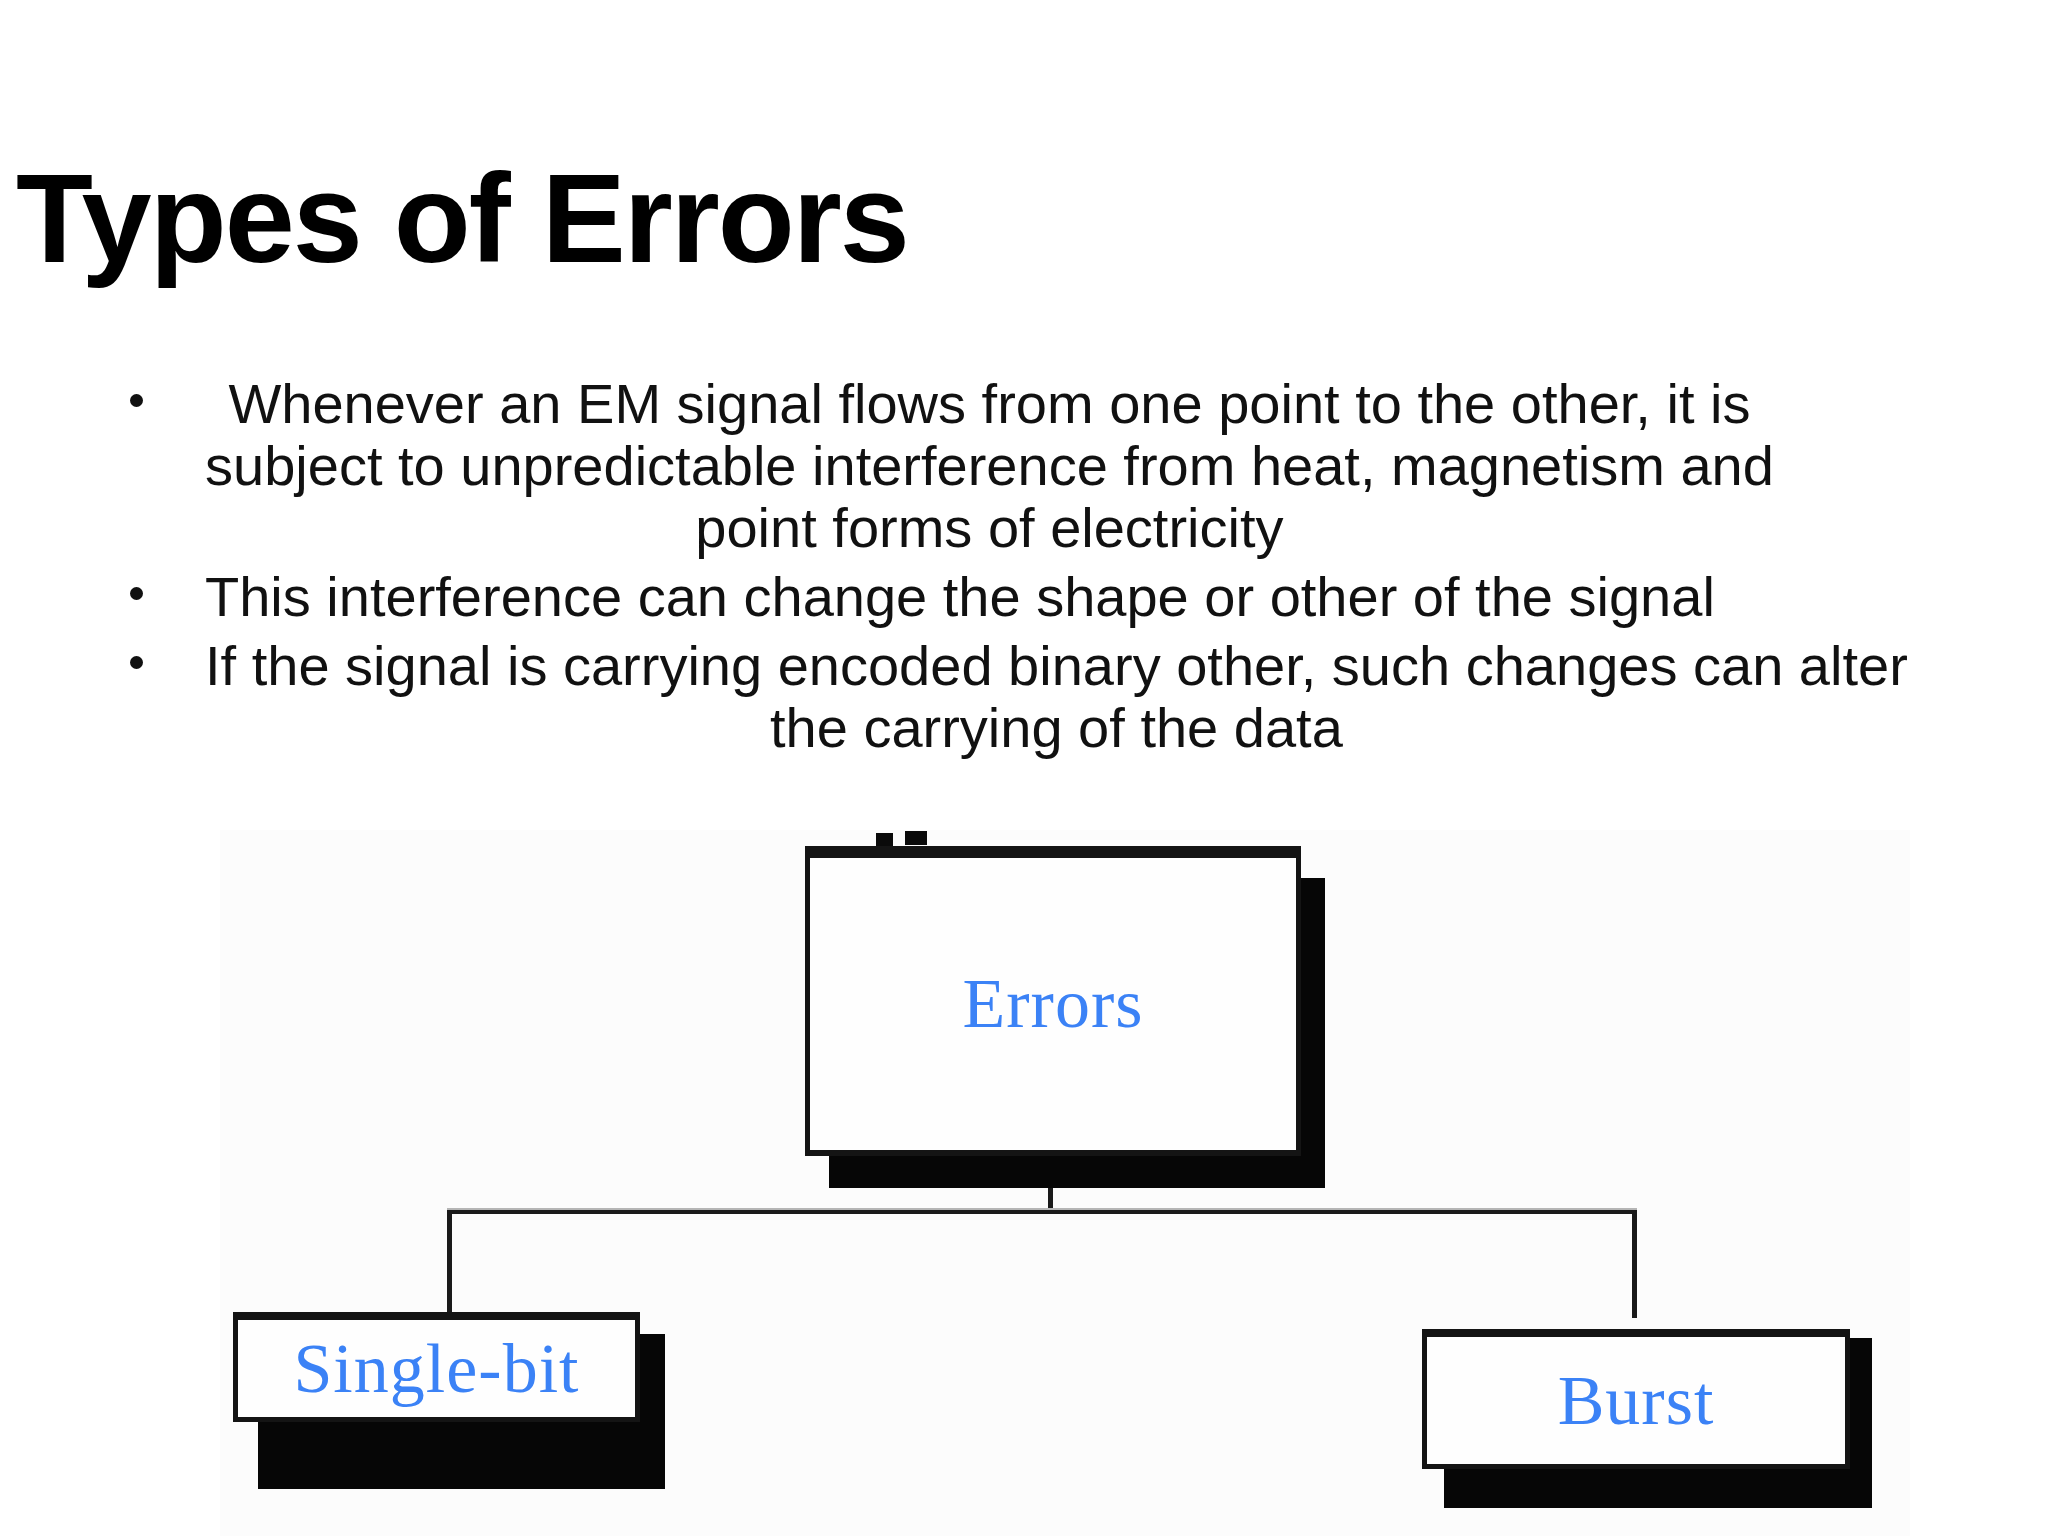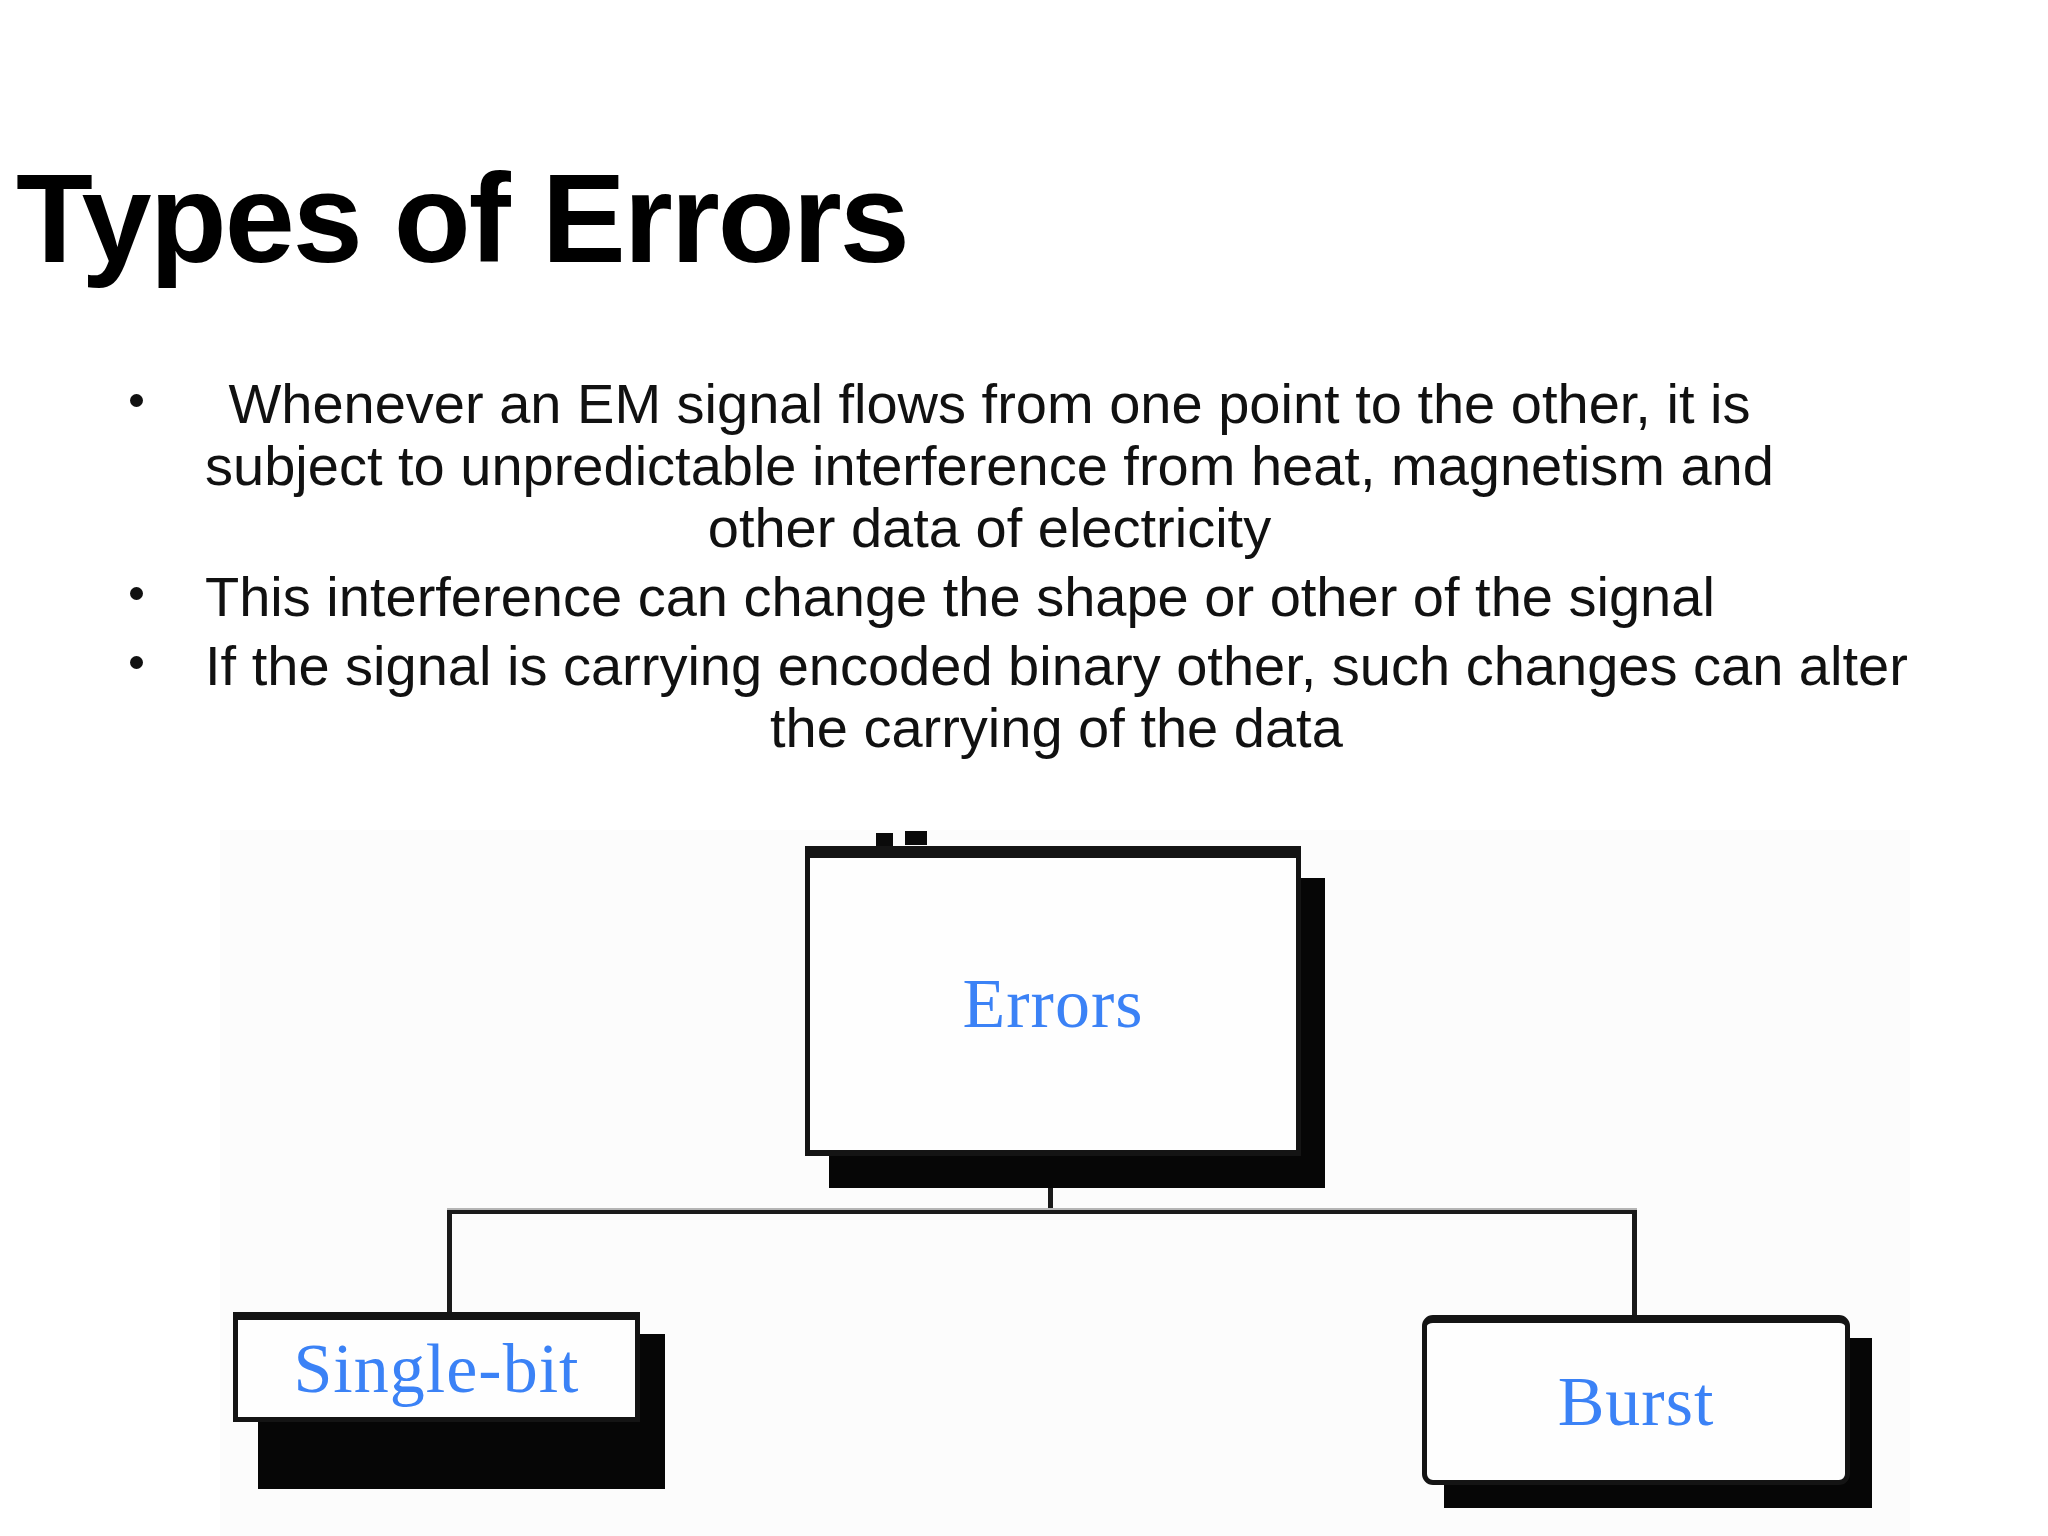--- a/index.html
+++ b/index.html
@@ -67,21 +67,21 @@
   }
 
   
   .root-shadow{left:609px;top:48px;width:496px;height:310px;}
   .root-box{left:585px;top:16px;width:496px;height:310px;border-top-width:12px;border-bottom-width:6px;}
 
   
   .child-shadow-0{left:38px;top:504px;width:407px;height:155px;}
   .child-box-0{left:13px;top:482px;width:407px;height:110px;border-top-width:8px;}
   .child-shadow-1{left:1224px;top:508px;width:428px;height:170px;}
-  .child-box-1{left:1202px;top:485px;width:428px;height:170px;border-top-width:8px;border-radius:11px;}
+  .child-box-1{left:1202px;top:499px;width:428px;height:140px;border-top-width:8px;}
 
   
   .conn{background:var(--line);}
   .conn-stem{left:828px;top:326px;width:5px;height:58px;}
   .conn-h{left:227px;top:380px;width:1190px;height:4px;box-shadow:0 -2px 0 #b5b5b5;}
   .conn-v-left{left:227px;top:380px;width:5px;height:106px;}
   .conn-v-right{left:1412px;top:380px;width:5px;height:108px;}
 
   
   .artifact-a{left:656px;top:3px;width:17px;height:13px;background:#0a0a0a;}
@@ -96,21 +96,21 @@
 
   <h1 class="title">Types of Errors</h1>
 
   <div class="bullets">
 
     <div class="bullet-item">
       <span class="bullet-dot"></span>
       <div class="bullet-lines">
         <div class="line">Whenever an EM signal flows from one point to the other, it is</div>
         <div class="line">subject to unpredictable interference from heat, magnetism and</div>
-        <div class="line">other data of electricity</div>
+        <div class="line">point forms of electricity</div>
       </div>
     </div>
 
     <div class="bullet-item">
       <span class="bullet-dot"></span>
       <div class="bullet-lines">
         <div class="line">This interference can change the shape or other of the signal</div>
       </div>
     </div>
 

